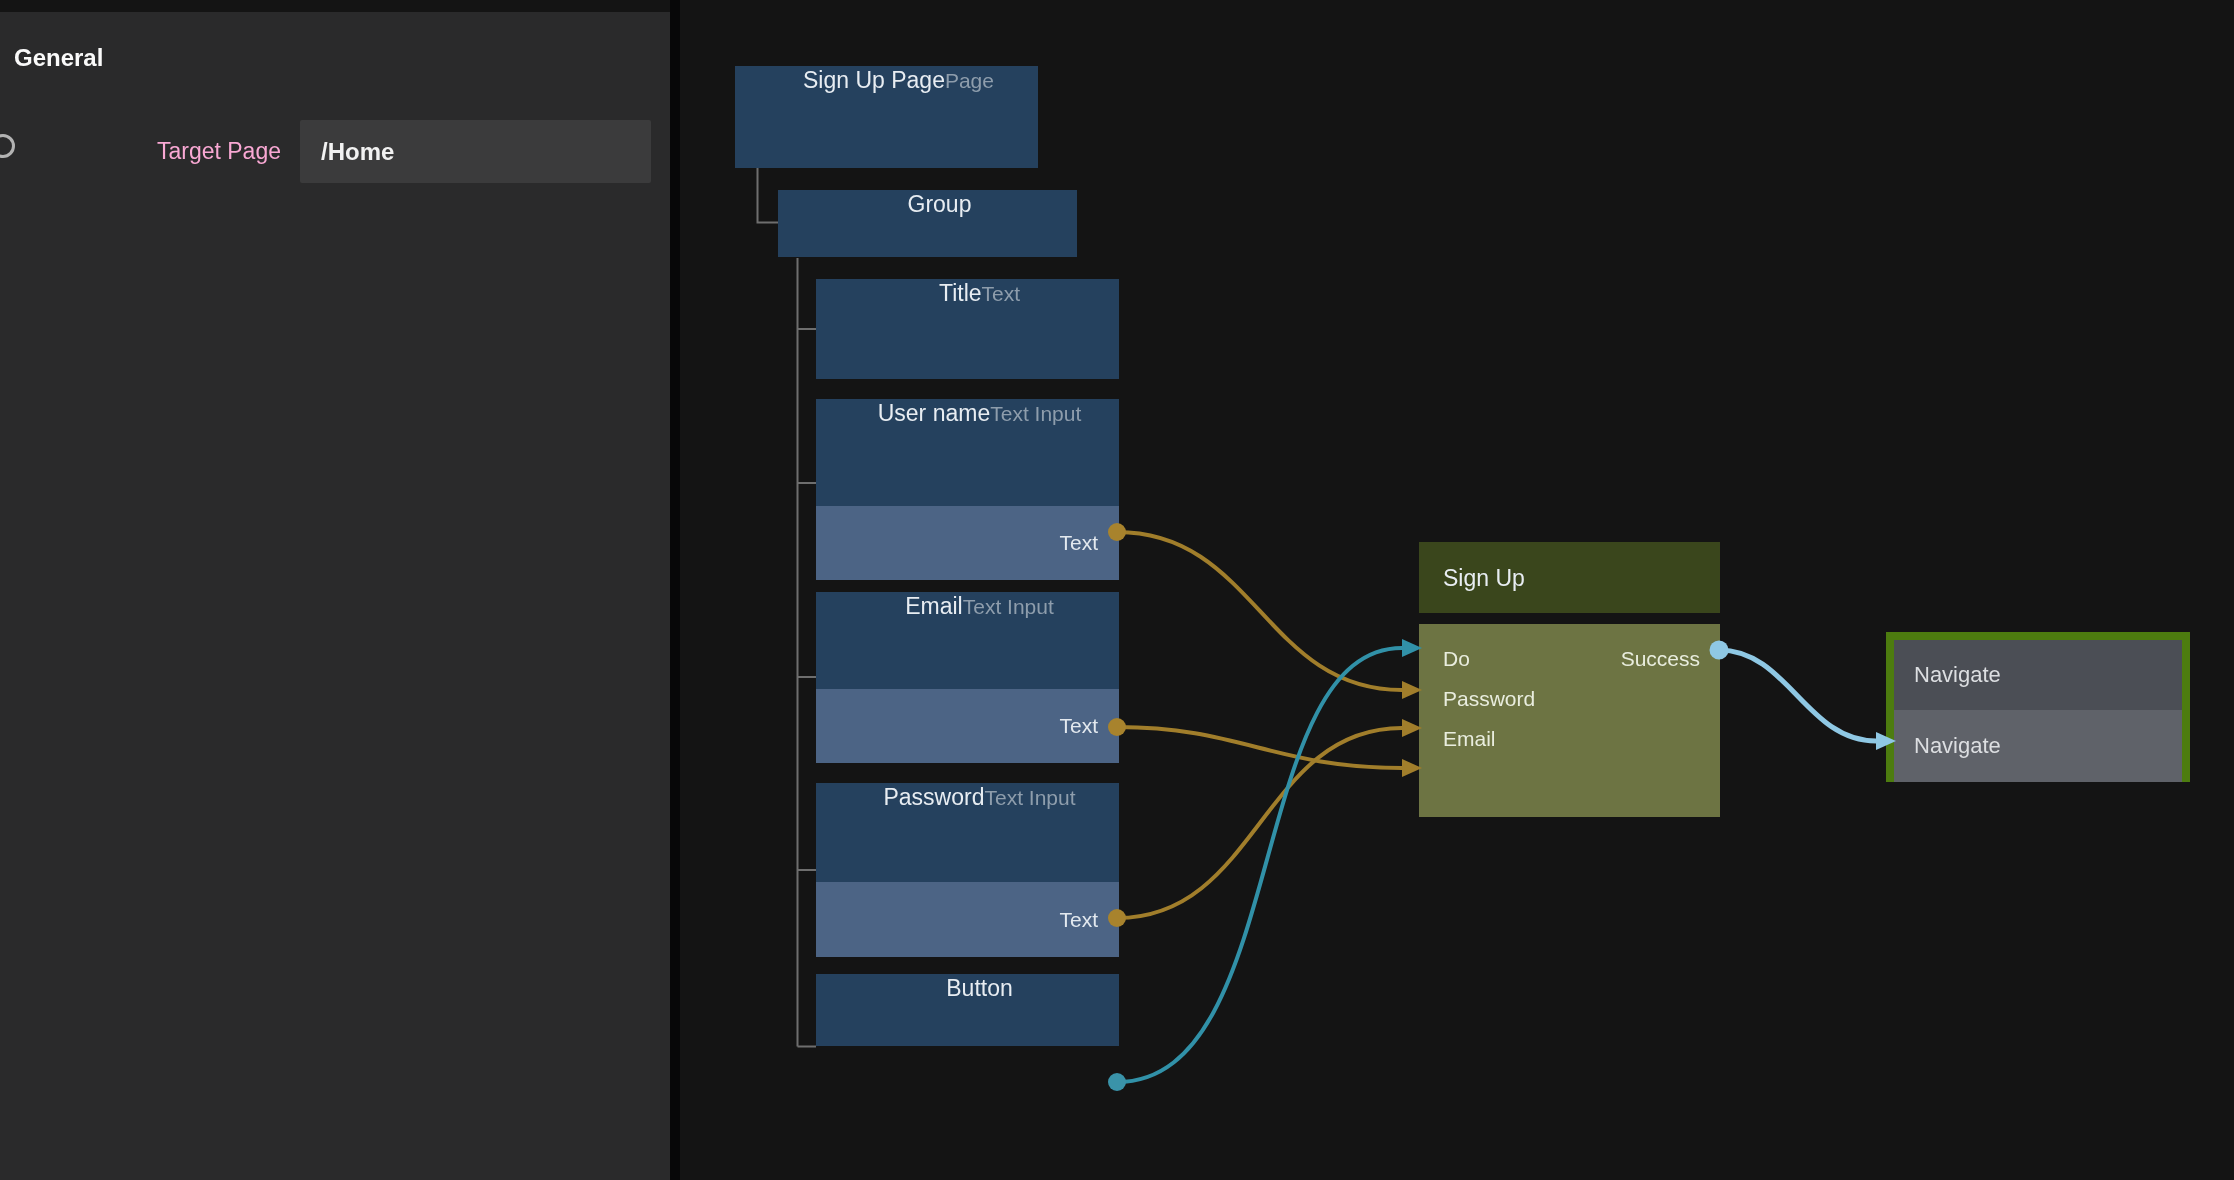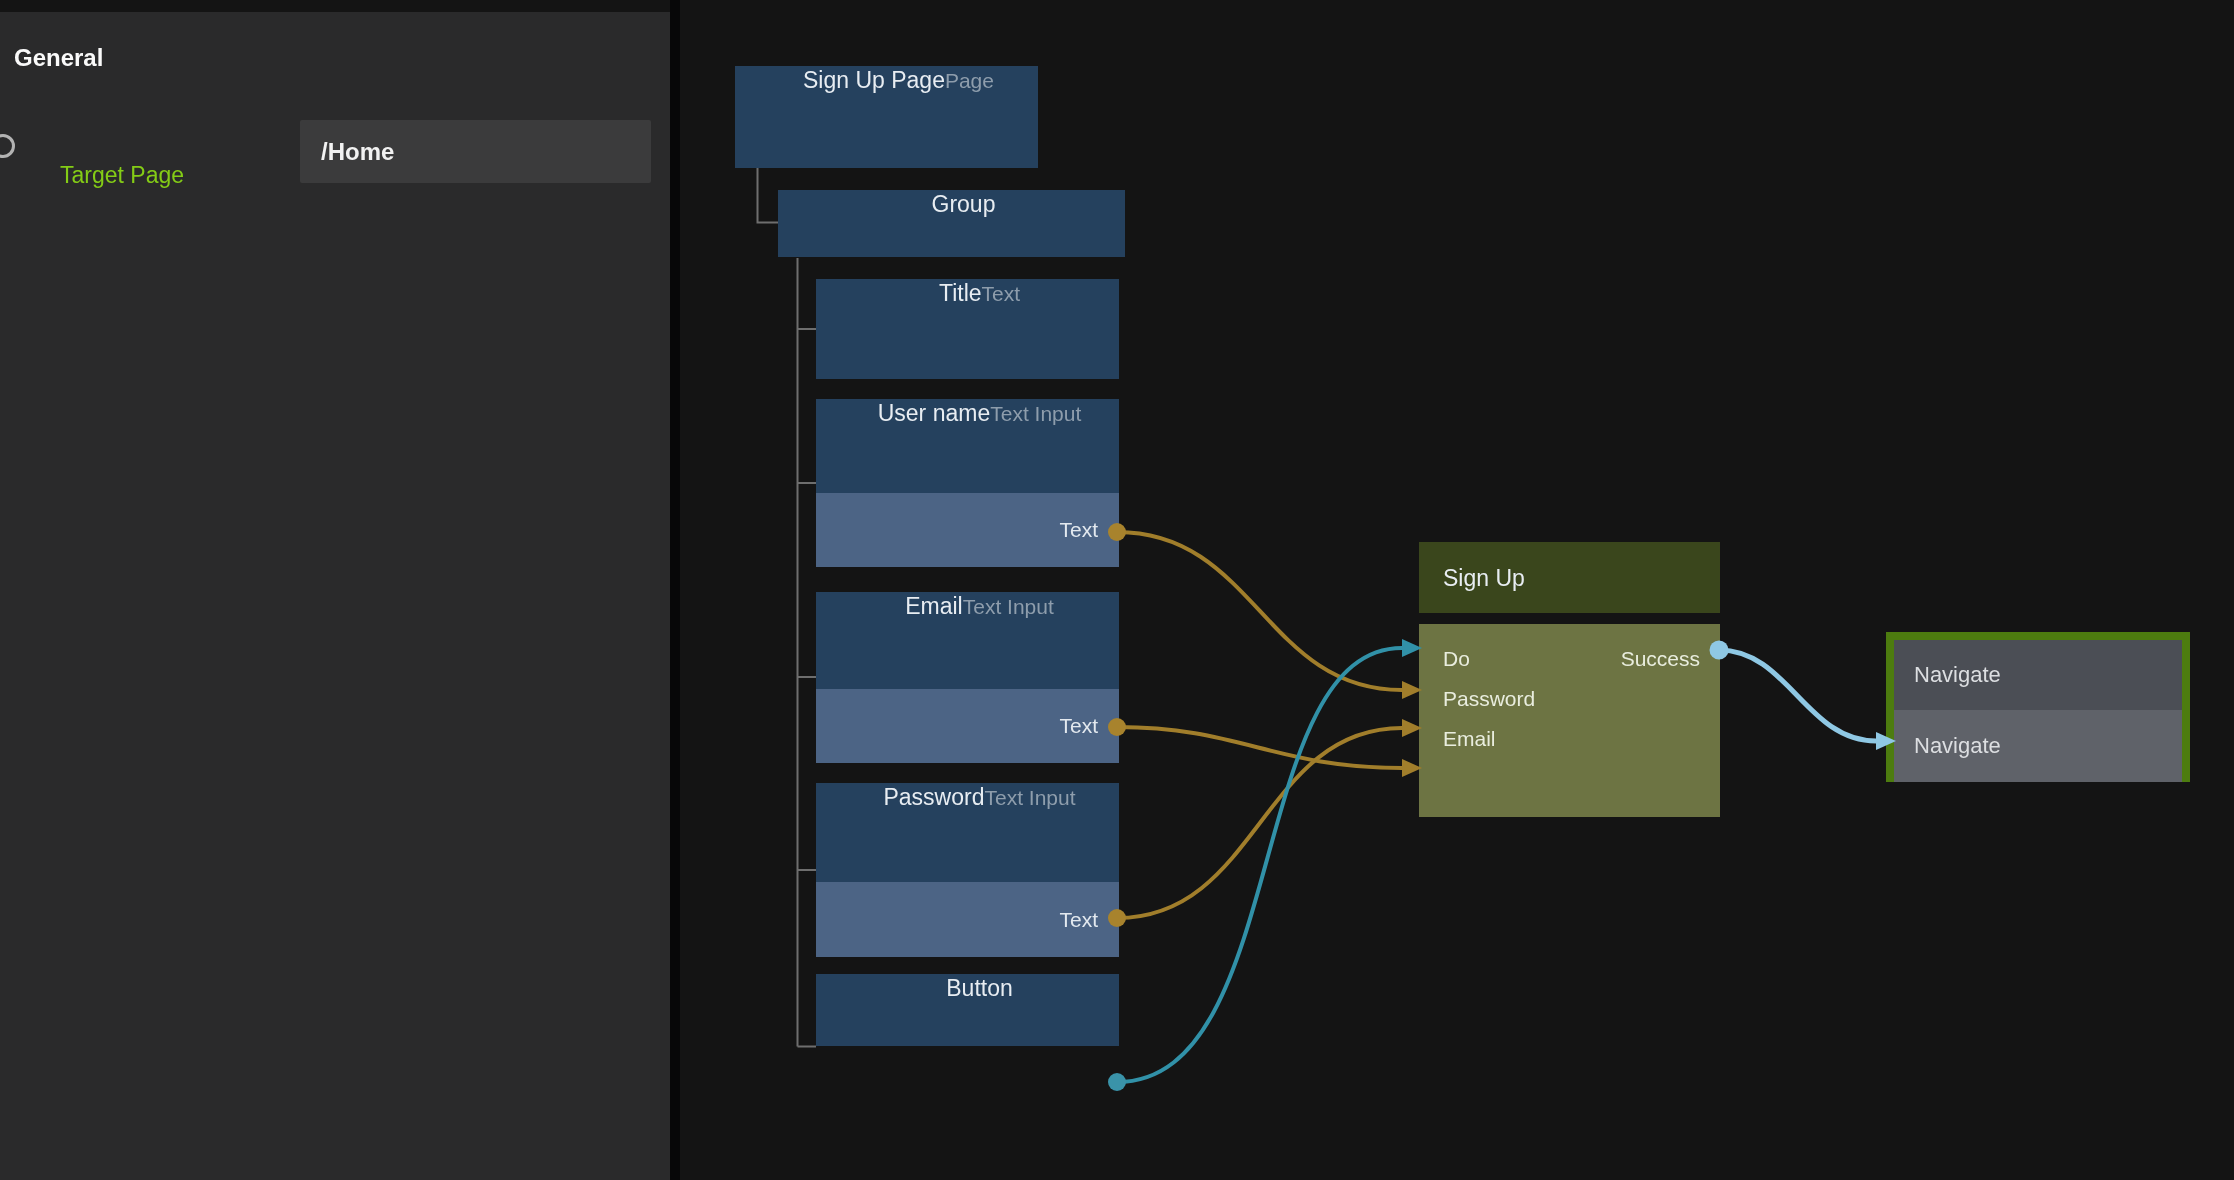--- a/index.html
+++ b/index.html
@@ -6,21 +6,21 @@
   .screen{
     position:relative;width:2234px;height:1180px;overflow:hidden;
     background:#141414;
     font-family:"Liberation Sans","DejaVu Sans",sans-serif;
     -webkit-font-smoothing:antialiased;
   }
   
   .panel{position:absolute;left:0;top:12px;width:670px;height:1180px;background:#2a2a2b;}
   .panel-title{position:absolute;left:14px;top:32px;font-size:24px;font-weight:bold;color:#fafafa;}
   .port-circle{position:absolute;left:-9px;top:122px;width:24px;height:24px;border:3px solid #b3b3b3;border-radius:50%;box-sizing:border-box;}
-  .field-label{position:absolute;left:60px;top:126px;width:221px;text-align:left;font-size:23px;color:#84cc16;margin-top:24px;}
+  .field-label{position:absolute;left:60px;top:126px;width:221px;text-align:right;font-size:23px;color:#f9a8d4;}
   .field-input{
     position:absolute;left:300px;top:108px;width:351px;height:63px;box-sizing:border-box;
     background:#3b3b3c;border:none;outline:none;border-radius:2px;
     color:#f2f2f2;font-size:24px;font-weight:bold;padding:0 0 0 21px;
     font-family:"Liberation Sans","DejaVu Sans",sans-serif;
   }
   .divider{position:absolute;left:670px;top:0;width:10px;height:1180px;background:#070708;}
   
   .bnode{position:absolute;width:303px;background:#25415e;z-index:2;}
   .bhead{display:flex;flex-direction:row;justify-content:center;padding-left:24px;box-sizing:border-box;}
@@ -55,35 +55,35 @@
   </div>
   <div class="divider"></div>
 
   <div class="bnode" style="left:735px;top:66px;width:303px;">
     <div class="bhead" style="height:102px;">
       <div class="ntitle">Sign Up Page</div>
       <div class="nsub">Page</div>
     </div>
   </div>
 
-  <div class="bnode" style="left:778px;top:190px;width:347px;">
+  <div class="bnode" style="left:778px;top:190px;width:299px;">
     <div class="bhead" style="height:67px;">
       <div class="ntitle">Group</div>
     </div>
   </div>
 
   <div class="bnode" style="left:816px;top:279px;">
     <div class="bhead" style="height:100px;">
       <div class="ntitle">Title</div>
       <div class="nsub">Text</div>
     </div>
   </div>
 
   <div class="bnode" style="left:816px;top:399px;">
-    <div class="bhead" style="height:94px;">
+    <div class="bhead" style="height:107px;">
       <div class="ntitle">User name</div>
       <div class="nsub">Text Input</div>
     </div>
     <div class="bport" style="height:74px;">
       <span class="plabel">Text</span>
     </div>
   </div>
 
   <div class="bnode" style="left:816px;top:592px;">
     <div class="bhead" style="height:97px;">

